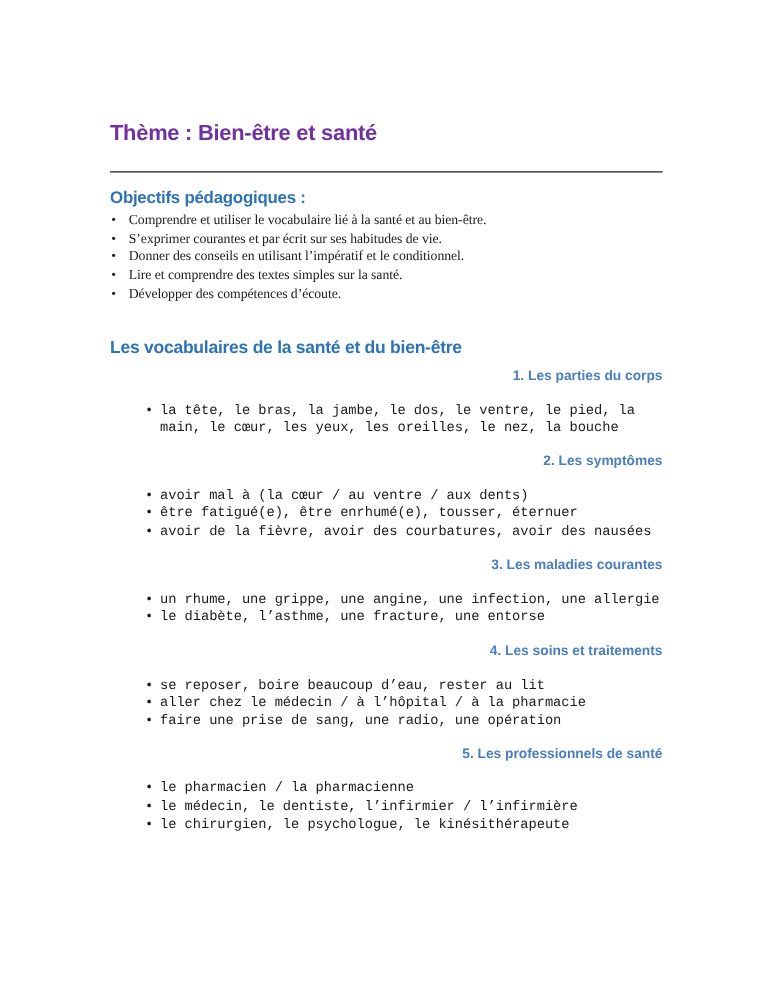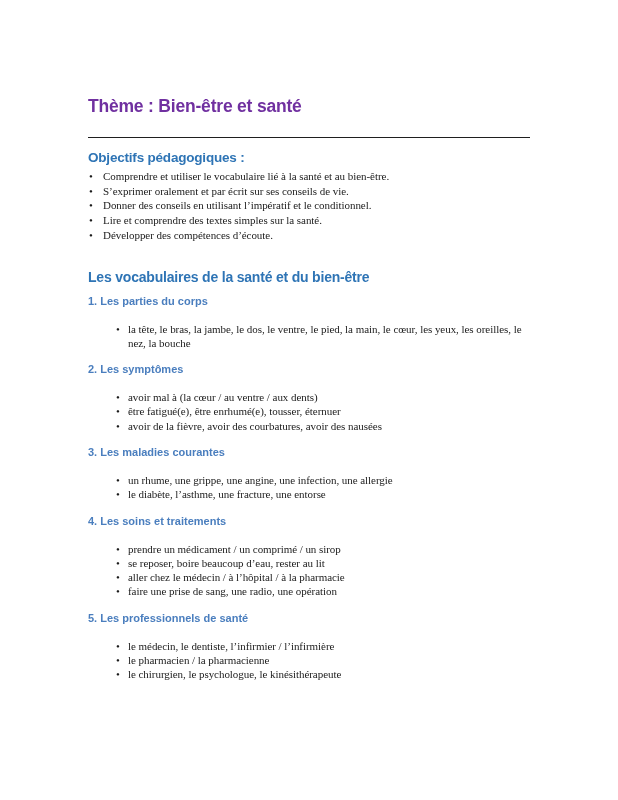--- a/index.html
+++ b/index.html
@@ -58,20 +58,21 @@
   }
 
   
   .sub-heading {
     margin: 13px 0 0 0;
     font-family: "Liberation Sans", sans-serif;
     font-weight: bold;
     font-size: 11px;
     line-height: 13px;
     color: var(--subheading, #4A7EBE);
+    text-align: right;
   }
   .sec-1 .sub-heading { margin-top: 9px; }
 
   
   ul.list {
     list-style: none;
     margin: 0;
     padding: 0;
   }
   ul.list li {
@@ -82,20 +83,21 @@
   }
   ul.level1 {
     margin-top: 3px;
   }
   ul.level1 li {
     padding-left: 15px;
     line-height: 14.7px;
   }
   ul.level2 {
     margin: 14px 0 0 27px;
+    font-family: Liberation Mono, monospace;
   }
   ul.level2 li {
     padding-left: 13px;
     line-height: 14.3px;
   }
   ul.list li::before {
     content: "\2022";
     position: absolute;
     left: 1px;
     top: 0;
@@ -105,21 +107,21 @@
 <body>
 
 <div class="page">
   <div class="doc">
 
     <h1 class="title">Thème : Bien-être et santé</h1>
 
     <h2 class="obj-heading">Objectifs pédagogiques :</h2>
     <ul class="list level1">
       <li>Comprendre et utiliser le vocabulaire lié à la santé et au bien-être.</li>
-      <li>S’exprimer oralement et par écrit sur ses conseils de vie.</li>
+      <li>S’exprimer courantes et par écrit sur ses habitudes de vie.</li>
       <li>Donner des conseils en utilisant l’impératif et le conditionnel.</li>
       <li>Lire et comprendre des textes simples sur la santé.</li>
       <li>Développer des compétences d’écoute.</li>
     </ul>
 
     <h2 class="vocab-heading">Les vocabulaires de la santé et du bien-être</h2>
 
     <section class="sec sec-1">
       <h3 class="sub-heading">1. Les parties du corps</h3>
       <ul class="list level2">
@@ -140,30 +142,29 @@
       <h3 class="sub-heading">3. Les maladies courantes</h3>
       <ul class="list level2">
         <li>un rhume, une grippe, une angine, une infection, une allergie</li>
         <li>le diabète, l’asthme, une fracture, une entorse</li>
       </ul>
     </section>
 
     <section class="sec sec-4">
       <h3 class="sub-heading">4. Les soins et traitements</h3>
       <ul class="list level2">
-        <li>prendre un médicament / un comprimé / un sirop</li>
         <li>se reposer, boire beaucoup d’eau, rester au lit</li>
         <li>aller chez le médecin / à l’hôpital / à la pharmacie</li>
         <li>faire une prise de sang, une radio, une opération</li>
       </ul>
     </section>
 
     <section class="sec sec-5">
       <h3 class="sub-heading">5. Les professionnels de santé</h3>
       <ul class="list level2">
+        <li>le pharmacien / la pharmacienne</li>
         <li>le médecin, le dentiste, l’infirmier / l’infirmière</li>
-        <li>le pharmacien / la pharmacienne</li>
         <li>le chirurgien, le psychologue, le kinésithérapeute</li>
       </ul>
     </section>
 
   </div>
 </div>
 
 </body></html>

